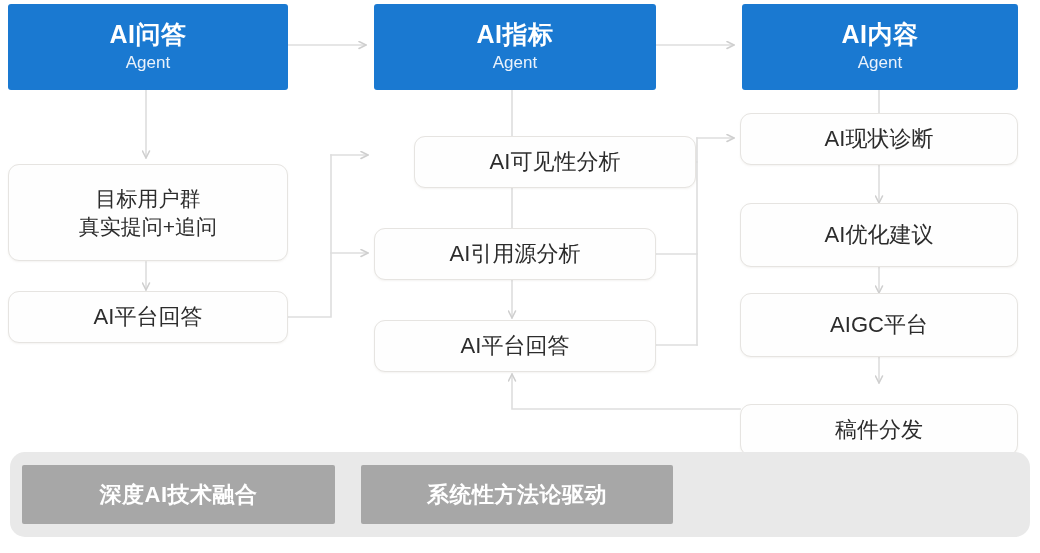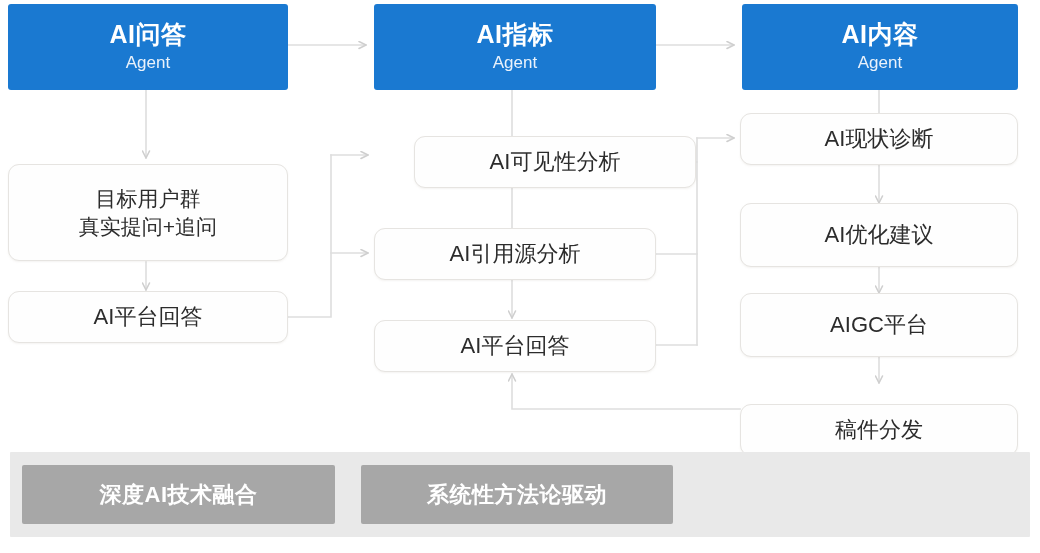--- a/index.html
+++ b/index.html
@@ -73,21 +73,21 @@
     font-size: 21px;
   }
   
   #footer-bar {
     position: absolute;
     left: 10px;
     top: 452px;
     width: 1020px;
     height: 85px;
     background: #e9e9e9;
-    border-radius: 1px;
+    border-radius: 15px;
   }
   .pill {
     position: absolute;
     box-sizing: border-box;
     display: flex;
     align-items: center;
     justify-content: center;
     background: #a7a7a7;
     border-radius: 2px;
     color: #ffffff;

